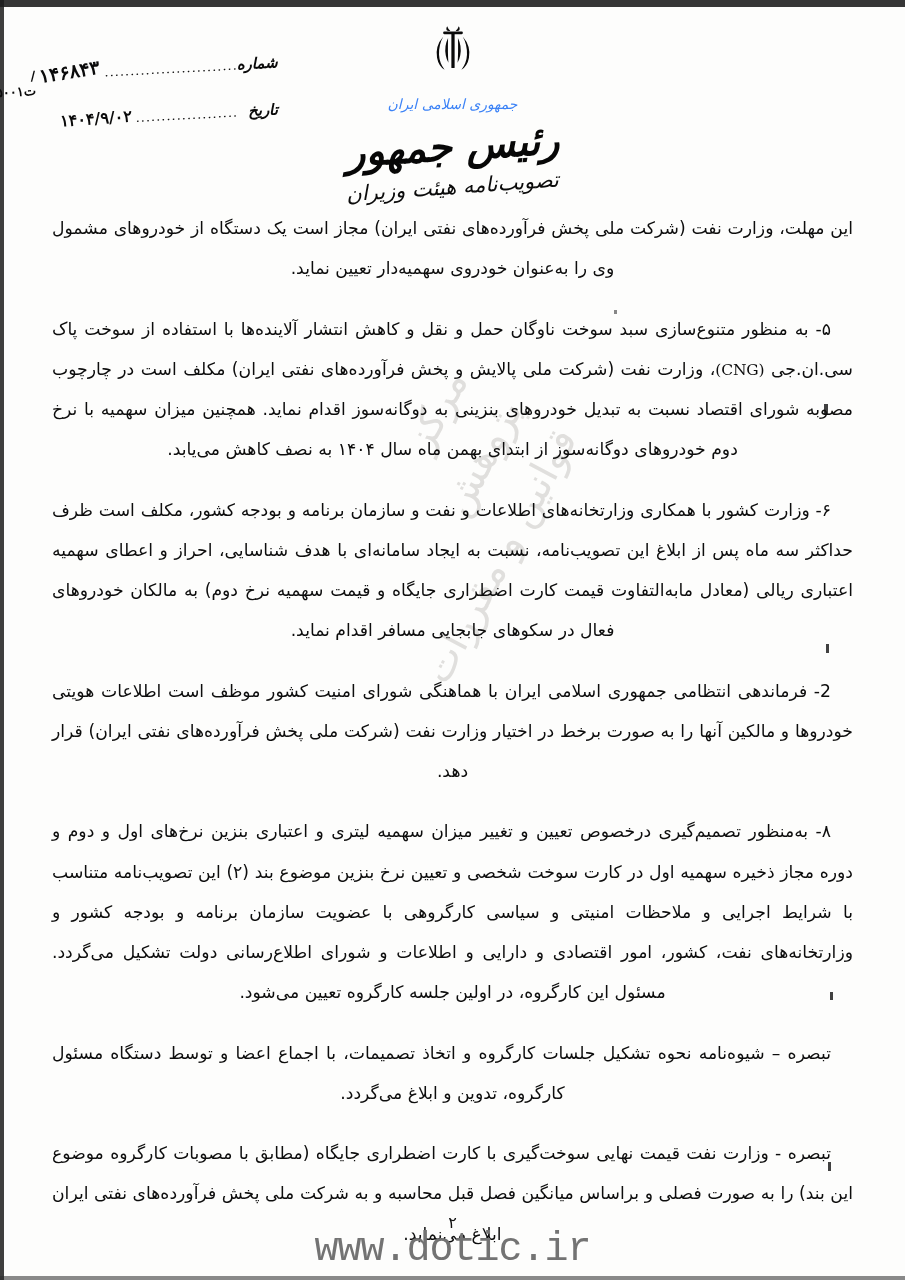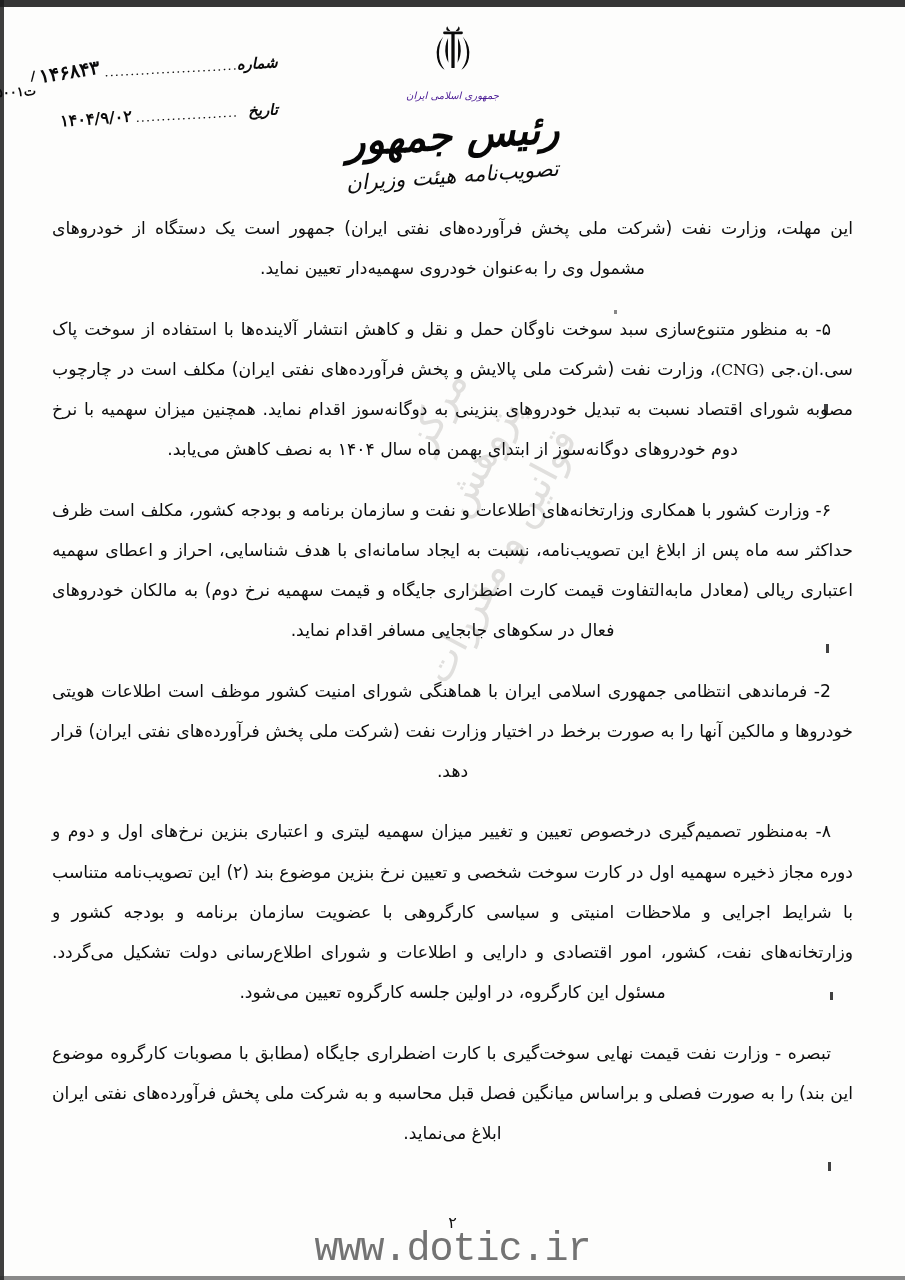--- a/index.html
+++ b/index.html
@@ -75,23 +75,23 @@
     position: absolute;
     left: 0; right: 0;
     top: 24px;
     text-align: center;
   }
   .emblem {
     display: block;
     margin: 0 auto;
   }
   .republic-line {
-    font-size: 10px;
-    color: #4c1d95;
-    margin-top: 8px;
+    font-size: 14px;
+    color: #3b82f6;
+    margin-top: 14px;
     font-style: italic;
     font-family: "DejaVu Serif", serif;
     letter-spacing: -.3px;
   }
   .president-line {
     margin-top: 10px;
     font-size: 40px;
     color: #070707;
     font-family: "DejaVu Serif", serif;
     font-style: italic;
@@ -261,24 +261,25 @@
       <div class="stamp-row date">
         <span class="stamp-label">تاریخ</span>
         <span class="stamp-dots">....................</span>
         <span class="stamp-value">۱۴۰۴/۹/۰۲</span>
       </div>
     </div>
 
   </div>
 
   <div class="body-text" id="body-text">
-      <p class="para">این مهلت، وزارت نفت (شرکت ملی پخش فرآورده‌های نفتی ایران) جمهور است یک دستگاه از خودروهای مشمول وی را به‌عنوان خودروی سهمیه‌دار تعیین نماید.</p>
+      <p class="para">این مهلت، وزارت نفت (شرکت ملی پخش فرآورده‌های نفتی ایران) مجاز است یک دستگاه از خودروهای مشمول وی را به‌عنوان خودروی سهمیه‌دار تعیین نماید.</p>
       <p class="para indent">۵- به منظور متنوع‌سازی سبد سوخت ناوگان حمل و نقل و کاهش انتشار آلاینده‌ها با استفاده از سوخت پاک سی.ان.جی <span class="latin">(CNG)</span>، وزارت نفت (شرکت ملی پالایش و پخش فرآورده‌های نفتی ایران) مکلف است در چارچوب مصوبه شورای اقتصاد نسبت به تبدیل خودروهای بنزینی به دوگانه‌سوز اقدام نماید. همچنین میزان سهمیه با نرخ دوم خودروهای دوگانه‌سوز از ابتدای بهمن ماه سال ۱۴۰۴ به نصف کاهش می‌یابد.</p>
       <p class="para indent">۶- وزارت کشور با همکاری وزارتخانه‌های اطلاعات و نفت و سازمان برنامه و بودجه کشور، مکلف است ظرف حداکثر سه ماه پس از ابلاغ این تصویب‌نامه، نسبت به ایجاد سامانه‌ای با هدف شناسایی، احراز و اعطای سهمیه اعتباری ریالی (معادل مابه‌التفاوت قیمت کارت اضطراری جایگاه و قیمت سهمیه نرخ دوم) به مالکان خودروهای فعال در سکوهای جابجایی مسافر اقدام نماید.</p>
       <p class="para indent">2- فرماندهی انتظامی جمهوری اسلامی ایران با هماهنگی شورای امنیت کشور موظف است اطلاعات هویتی خودروها و مالکین آنها را به صورت برخط در اختیار وزارت نفت (شرکت ملی پخش فرآورده‌های نفتی ایران) قرار دهد.</p>
       <p class="para indent">۸- به‌منظور تصمیم‌گیری درخصوص تعیین و تغییر میزان سهمیه لیتری و اعتباری بنزین نرخ‌های اول و دوم و دوره مجاز ذخیره سهمیه اول در کارت سوخت شخصی و تعیین نرخ بنزین موضوع بند (۲) این تصویب‌نامه متناسب با شرایط اجرایی و ملاحظات امنیتی و سیاسی کارگروهی با عضویت سازمان برنامه و بودجه کشور و وزارتخانه‌های نفت، کشور، امور اقتصادی و دارایی و اطلاعات و شورای اطلاع‌رسانی دولت تشکیل می‌گردد. مسئول این کارگروه، در اولین جلسه کارگروه تعیین می‌شود.</p>
+      <p class="para indent">تبصره – شیوه‌نامه نحوه تشکیل جلسات کارگروه و اتخاذ تصمیمات، با اجماع اعضا و توسط دستگاه مسئول کارگروه، تدوین و ابلاغ می‌گردد.</p>
       <p class="para indent">تبصره - وزارت نفت قیمت نهایی سوخت‌گیری با کارت اضطراری جایگاه (مطابق با مصوبات کارگروه موضوع این بند) را به صورت فصلی و براساس میانگین فصل قبل محاسبه و به شرکت ملی پخش فرآورده‌های نفتی ایران ابلاغ می‌نماید.</p>
     </div>
 
   <div class="page-number">۲</div>
   <div class="footer-url">www.dotic.ir</div>
 
 </div>
 
 </body></html>

